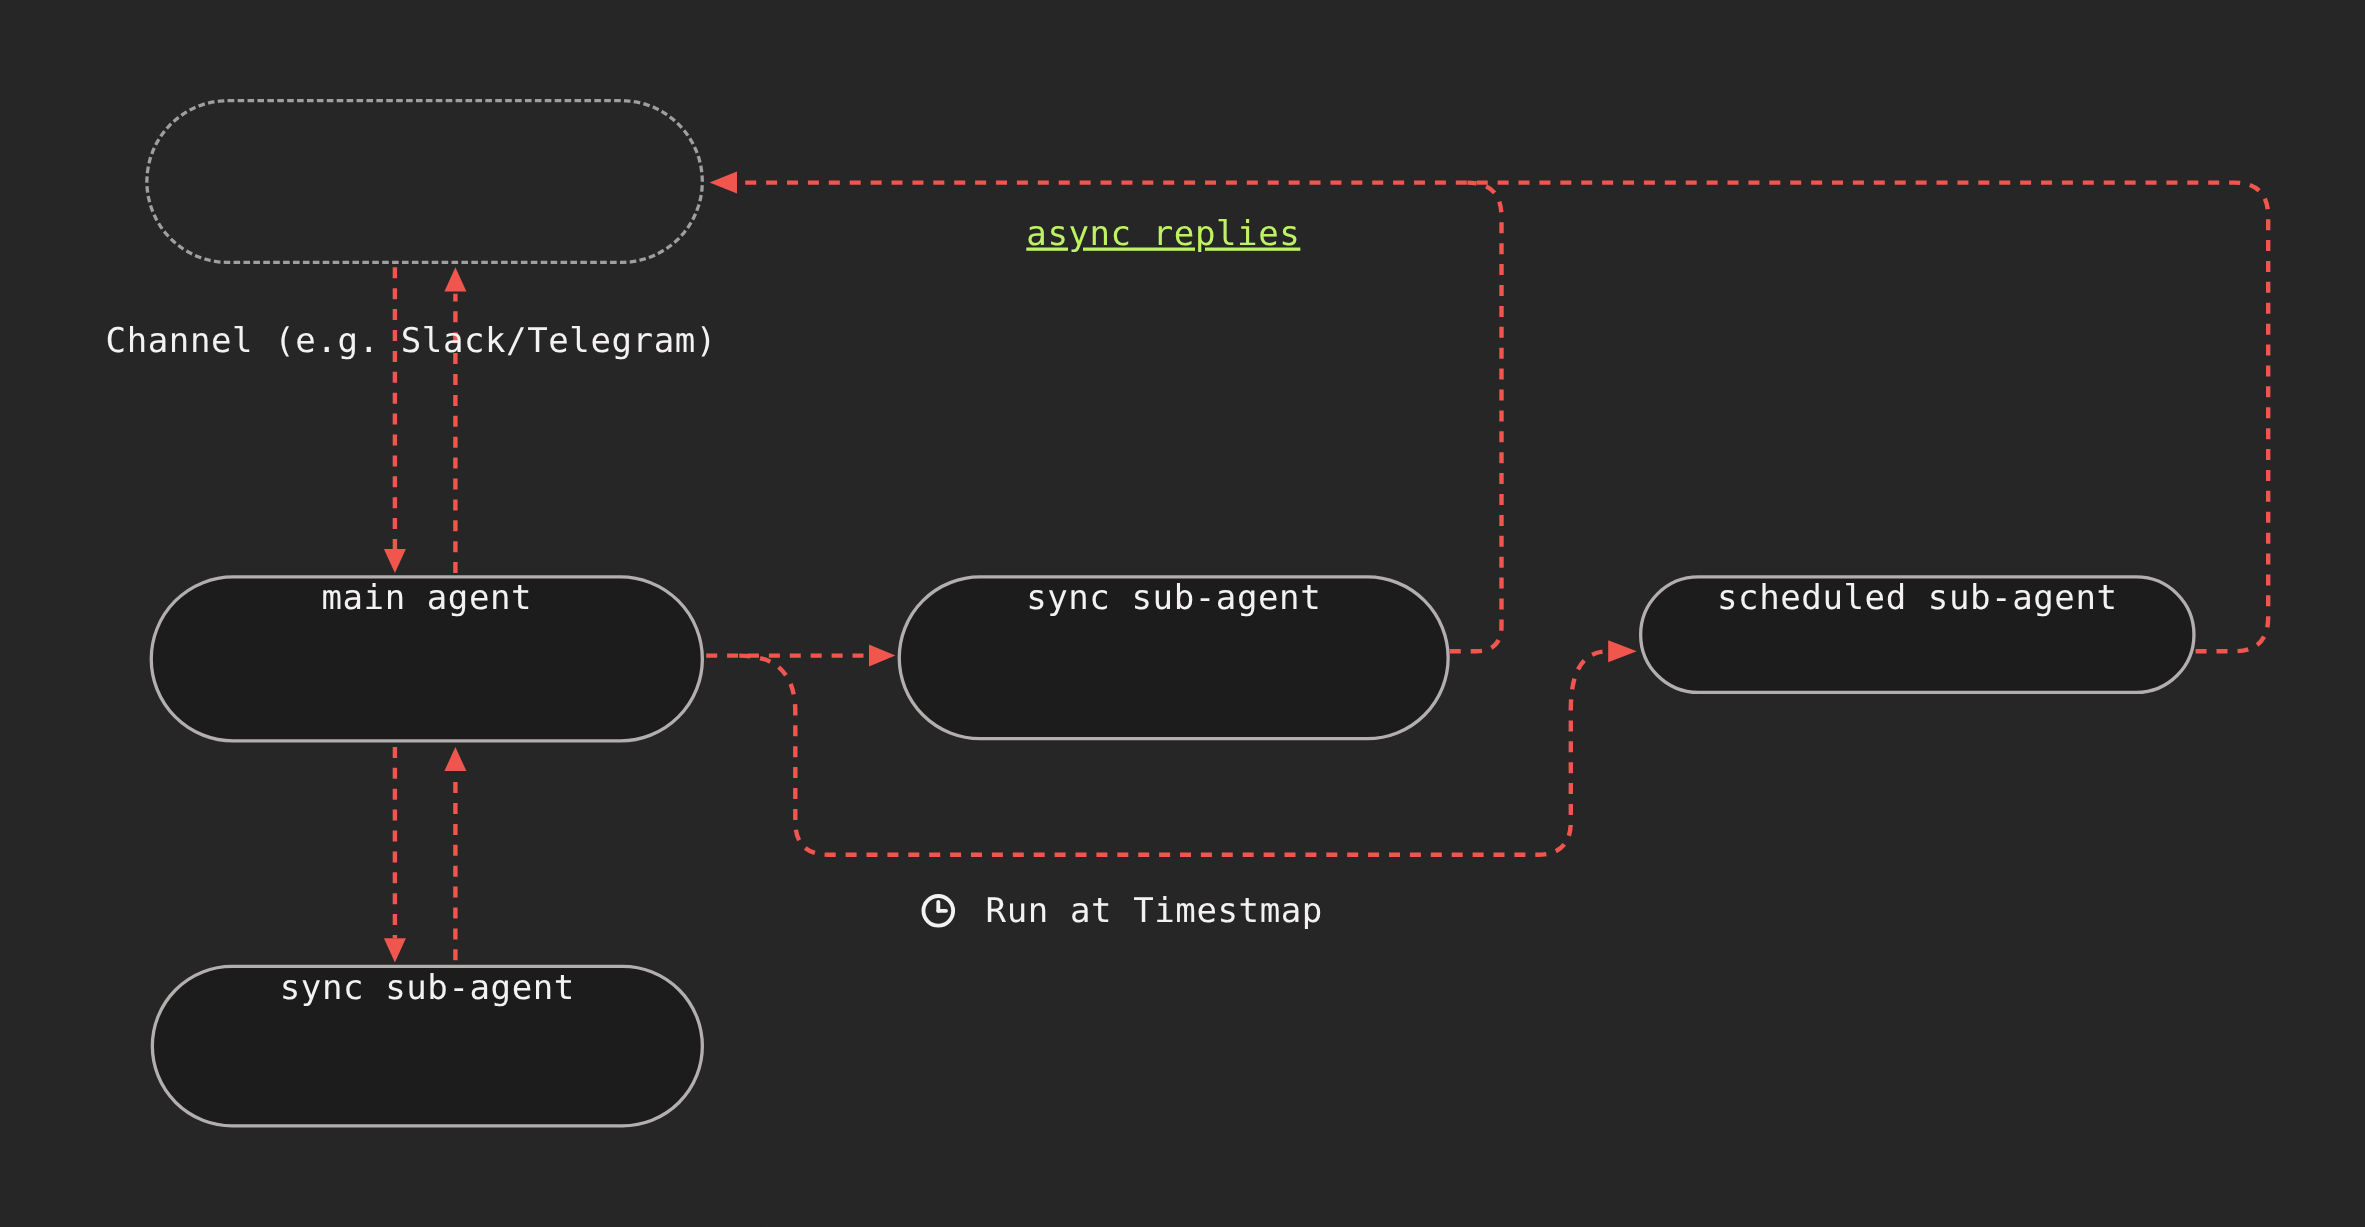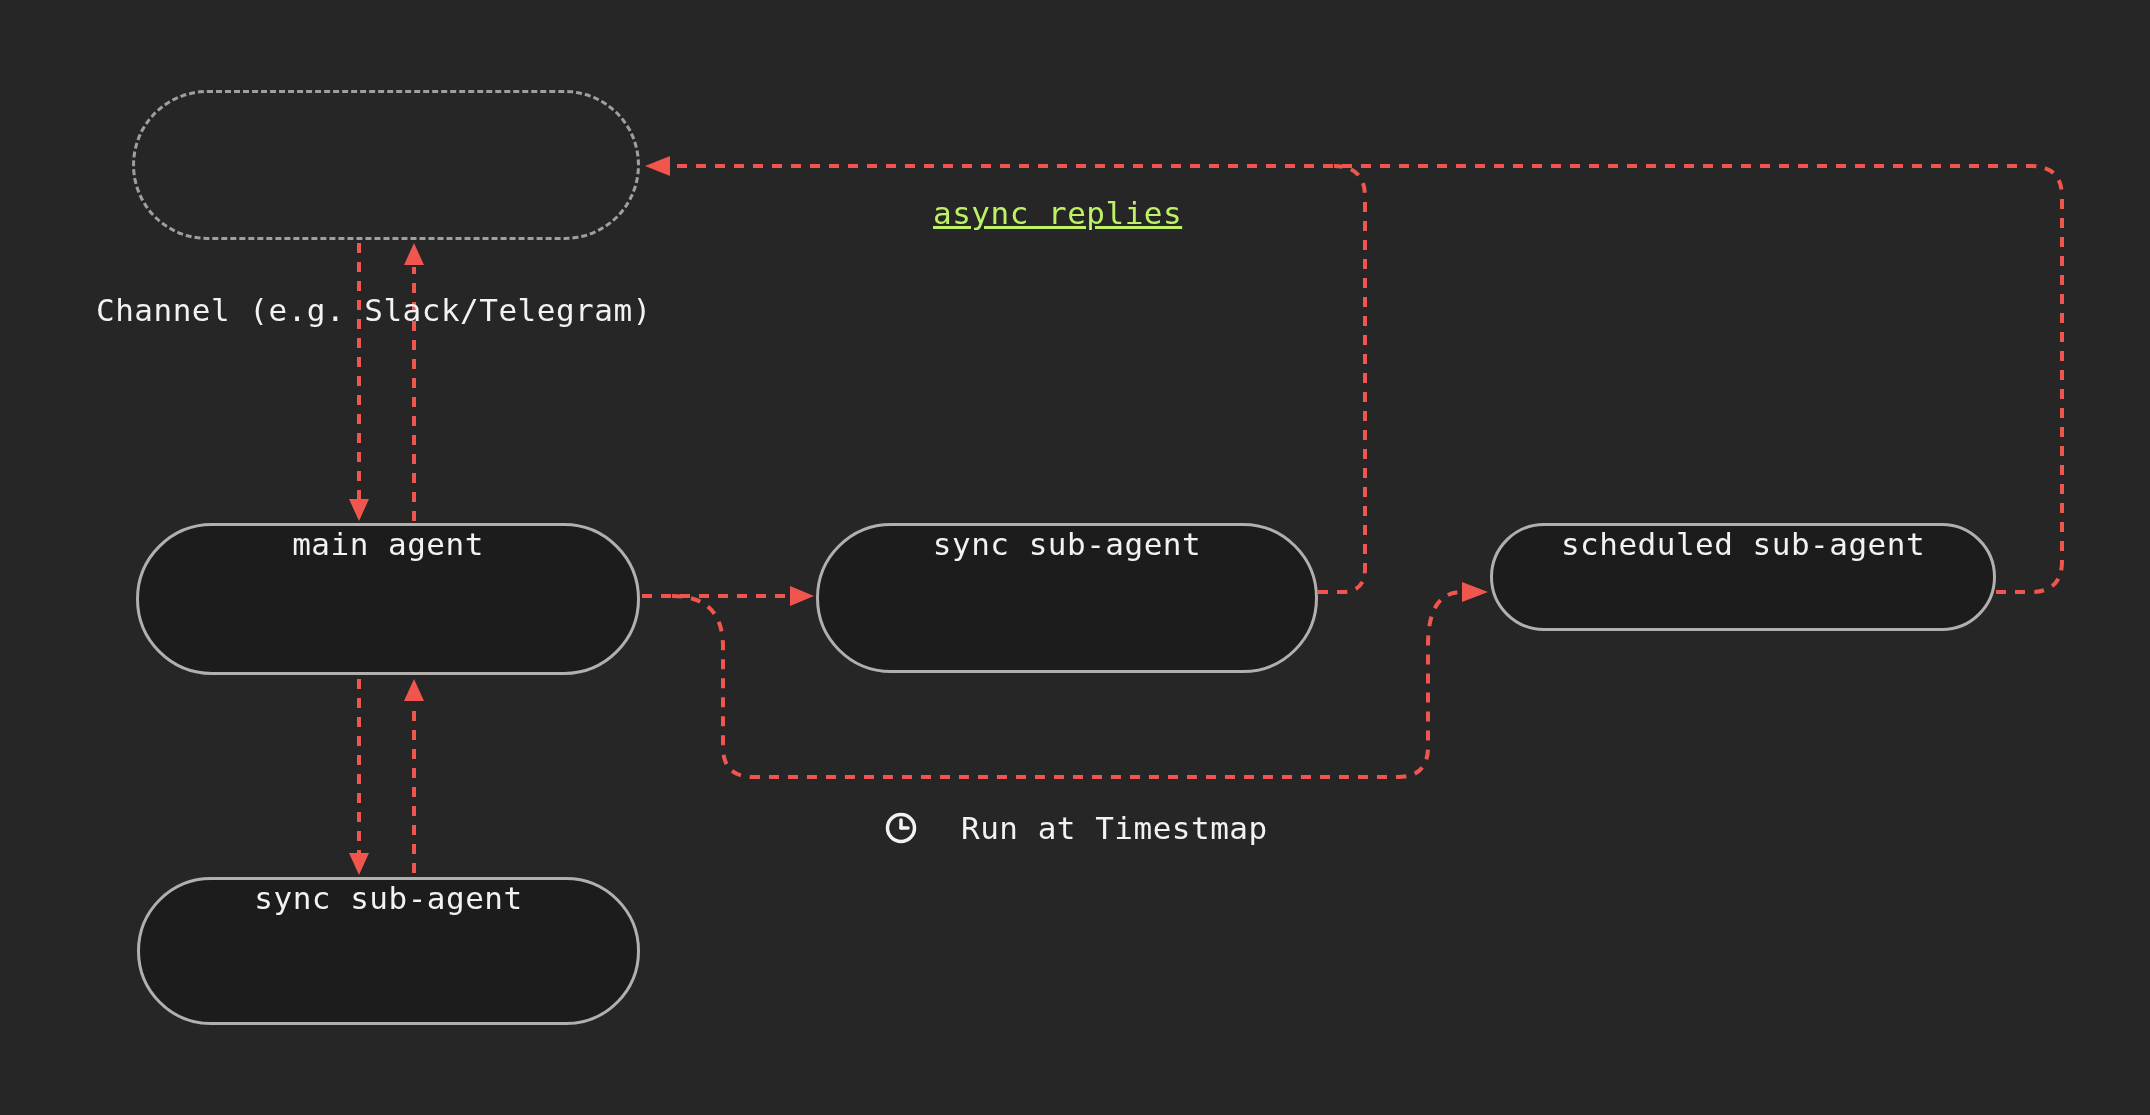--- a/index.html
+++ b/index.html
@@ -44,25 +44,25 @@
   .caption {
     position: absolute;
     white-space: nowrap;
     font-size: 31px;
     letter-spacing: 0.5px;
   }
   .caption.white { color: #f3f1f1; }
   .caption.muted { color: #bef264; text-decoration: underline; }
   .run-at {
     position: absolute;
-    left: 884px;
+    left: 836px;
     top: 810px;
     display: flex;
     align-items: center;
-    gap: 43px;
+    gap: 26px;
     color: #f3f1f1;
     font-size: 31px;
     letter-spacing: 0.5px;
     white-space: nowrap;
   }
 </style>
 </head>
 <body>
 
 <div class="canvas">

